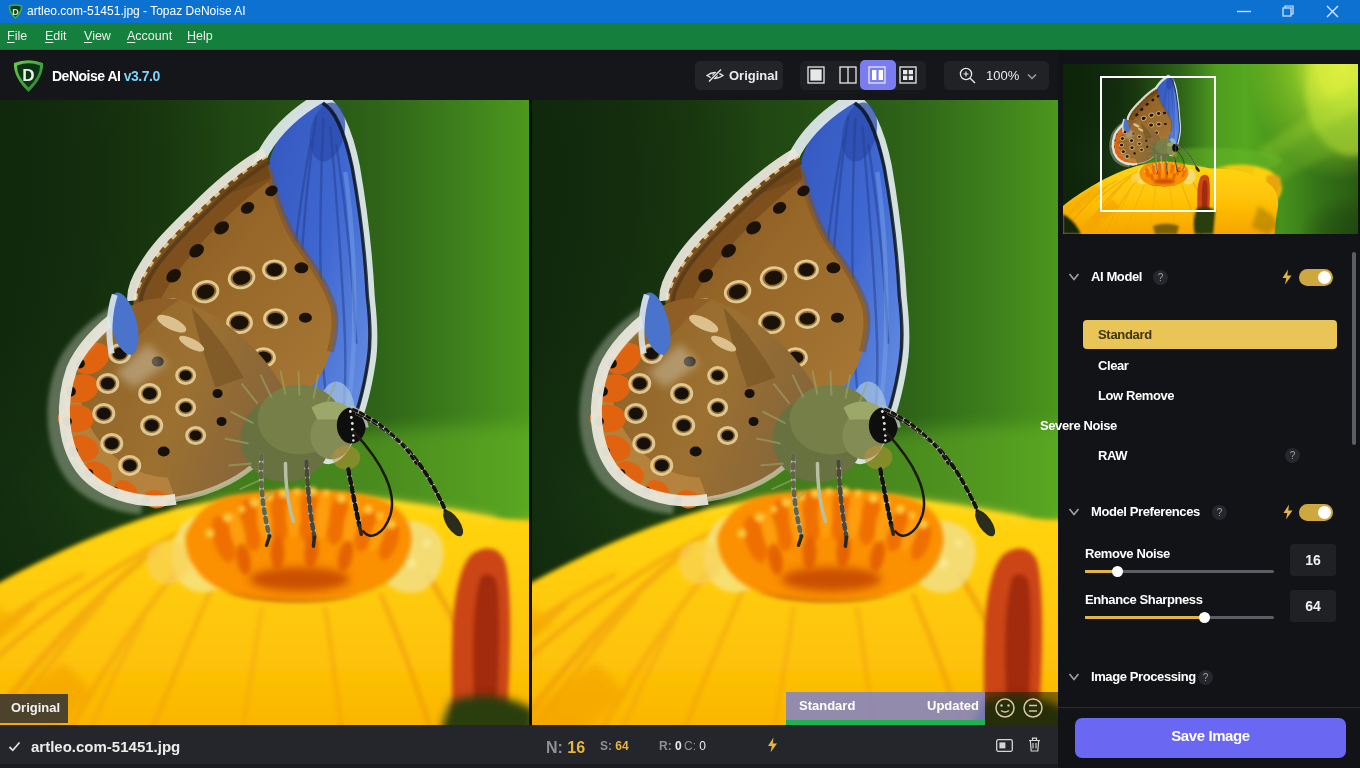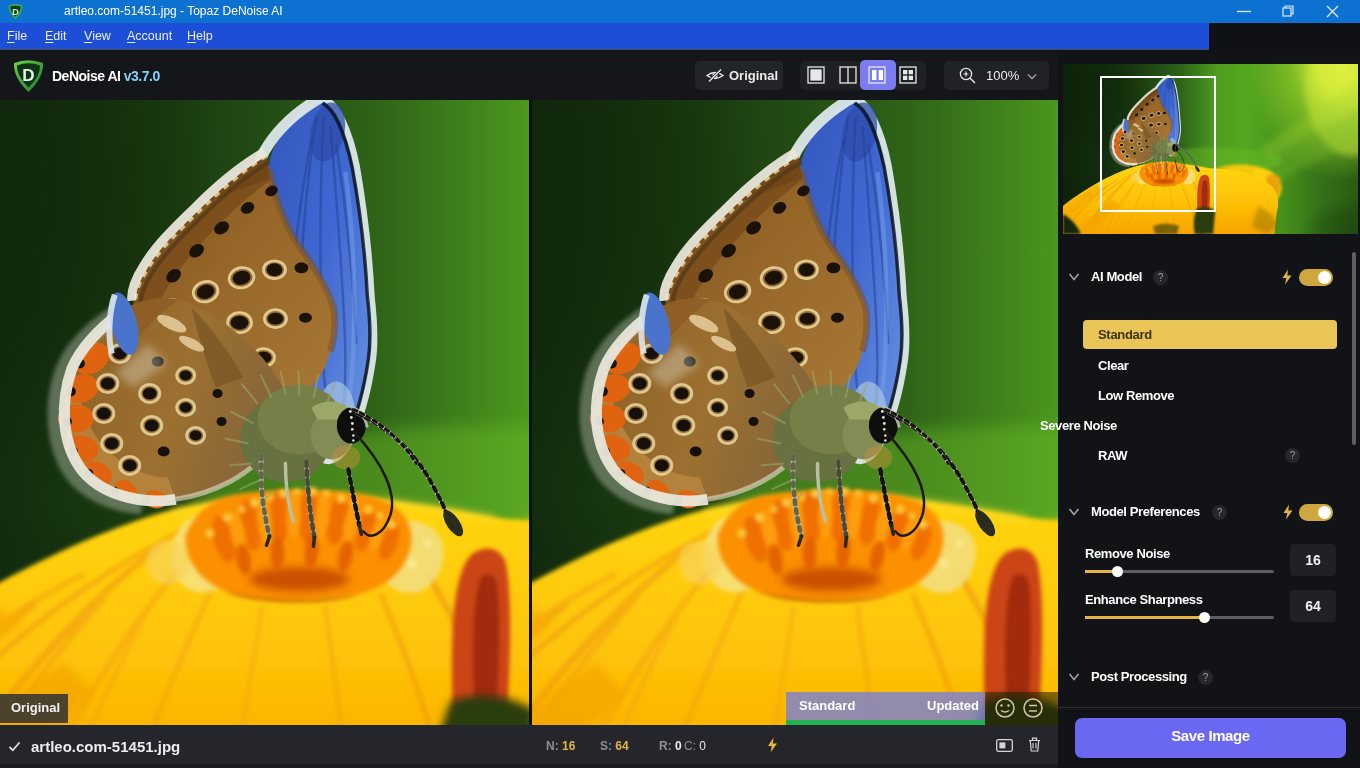--- a/index.html
+++ b/index.html
@@ -1,20 +1,20 @@
 <!DOCTYPE html>
 <html><head>
 <meta charset="utf-8">
 <style>
 * { margin:0; padding:0; box-sizing:border-box; }
 html,body { width:1360px; height:768px; overflow:hidden; background:#101114; font-family:"Liberation Sans",sans-serif; }
 .abs { position:absolute; }
 #titlebar { position:absolute; left:0; top:0; width:1360px; height:23px; background:#0d71d1; color:#fff; }
-#titlebar .ttext { position:absolute; left:27px; top:4px; font-size:12px; color:#fff;margin-left:37px; }
-#menubar { position:absolute; left:0; top:23px; width:1209px; height:27px; background:#1d4ed8; color:#ececec; font-size:12.5px; border-bottom:1px solid #4a4d52; }
+#titlebar .ttext { position:absolute; left:27px; top:4px; font-size:12px; color:#fff; }
+#menubar { position:absolute; left:0; top:23px; width:1360px; height:27px; background:#15803d; color:#ececec; font-size:12.5px; border-bottom:1px solid #4a4d52; }
 .mitem { position:absolute; top:6px; }
 .mitem u { text-decoration:underline; text-underline-offset:2px; }
 #toolbar { position:absolute; left:0; top:51px; width:1360px; height:49px; background:#141619; }
 #imgarea { position:absolute; left:0; top:100px; width:1058px; height:625px; background:#0c0d0f; overflow:hidden; }
 .pane { position:absolute; top:0; width:529px; height:625px; }
 #statusbar { position:absolute; left:0; top:725px; width:1360px; height:43px; background:#24262b; border-bottom:4px solid #1a1c1f; }
 #sidebar { position:absolute; left:1058px; top:50px; width:302px; height:718px; background:#121316; }
 .stext { color:#ffffff; font-weight:bold; font-size:13px; letter-spacing:-0.4px; }
 .qmark { position:absolute; width:15px; height:15px; border-radius:50%; background:#25272c; color:#9aa0a6; font-size:10px; text-align:center; line-height:15px; }
 .toggle { position:absolute; width:34px; height:17px; border-radius:9px; background:#cfa73f; }
@@ -474,21 +474,21 @@
       <path d="M35 8.5 H43 M35 14 H43"></path>
     </g>
   </svg>
 </div>
 
 <div id="statusbar"></div>
   <svg class="abs" style="left:8px;top:741px" width="13" height="11" viewBox="0 0 13 11">
     <path d="M1.5 6 L4.8 9.3 L11.5 1.5" fill="none" stroke="#e0e0e0" stroke-width="1.8"></path>
   </svg>
   <div class="abs" style="left:31px;top:738px;color:#ececec;font-size:15px;font-weight:bold">artleo.com-51451.jpg</div>
-  <div class="abs" style="left:546px;top:739px;color:#8d9095;font-size:12px;font-weight:bold">N: <span style="color:#e4b543">16</span></div>
+  <div class="abs" style="left:546px;top:739px;color:#8d9095;font-size:16px;font-weight:bold">N: <span style="color:#e4b543">16</span></div>
   <div class="abs" style="left:600px;top:739px;color:#8d9095;font-size:12px;font-weight:bold">S: <span style="color:#e4b543">64</span></div>
   <div class="abs" style="left:659px;top:739px;color:#8d9095;font-size:12px;font-weight:bold">R: <span style="color:#ececec">0</span></div>
   <div class="abs" style="left:684px;top:739px;color:#8d9095;font-size:12px;font-weight:normal">C: <span style="color:#ececec">0</span></div>
   <svg class="abs" style="left:766px;top:737px" width="13" height="16" viewBox="0 0 13 16">
     <path d="M7.5 0.5 L2 9 H5.8 L4.5 15.5 L11 6.5 H6.8Z" fill="#e4b543"></path>
   </svg>
   <div class="abs" style="left:783px;top:770px;color:#e4b543;font-size:12.5px;font-weight:bold">Auto</div>
   <svg class="abs" style="left:996px;top:739px" width="17" height="13" viewBox="0 0 17 13">
     <rect x="0.7" y="0.7" width="15.6" height="11.6" rx="1.5" fill="none" stroke="#d5d5d5" stroke-width="1.3"></rect>
     <rect x="3.4" y="3.4" width="6" height="6" fill="#d5d5d5"></rect>
@@ -549,19 +549,19 @@
 <div class="abs stext" style="left:1085px;top:592px">Enhance Sharpness</div>
 <div class="abs" style="left:1290px;top:590px;width:46px;height:32px;background:#1f2125;border-radius:4px"></div>
 <div class="abs" style="left:1290px;top:598px;width:46px;text-align:center;color:#f0f0f0;font-size:14px;font-weight:bold">64</div>
 <div class="abs" style="left:1085px;top:616px;width:189px;height:3px;background:#5c5e63;border-radius:2px"></div>
 <div class="abs" style="left:1085px;top:616px;width:120px;height:3px;background:#e4b543"></div>
 <div class="abs" style="left:1199px;top:612px;width:11px;height:11px;background:#fff;border-radius:50%"></div>
 
 <svg class="abs" style="left:1068px;top:672px" width="12" height="10" viewBox="0 0 12 10">
       <path d="M1.5 2 L6 7.5 L10.5 2" fill="none" stroke="#a0a4aa" stroke-width="1.6"></path>
     </svg>
-<div class="abs stext" style="left:1091px;top:669px">Post Processing</div>
+<div class="abs stext" style="left:1091px;top:669px">Image Processing</div>
 <div class="qmark" style="left:1198px;top:670px">?</div>
 
 <div class="abs" style="left:1058px;top:707px;width:302px;height:1px;background:#2b2d32"></div>
 <div class="abs" style="left:1075px;top:718px;width:271px;height:40px;background:#6a67f2;border-radius:7px"></div>
 <div class="abs" style="left:1075px;top:727px;width:271px;text-align:center;color:#fff;font-size:15px;font-weight:bold;letter-spacing:-0.4px">Save Image</div>
 
 </div>
 </body></html>

